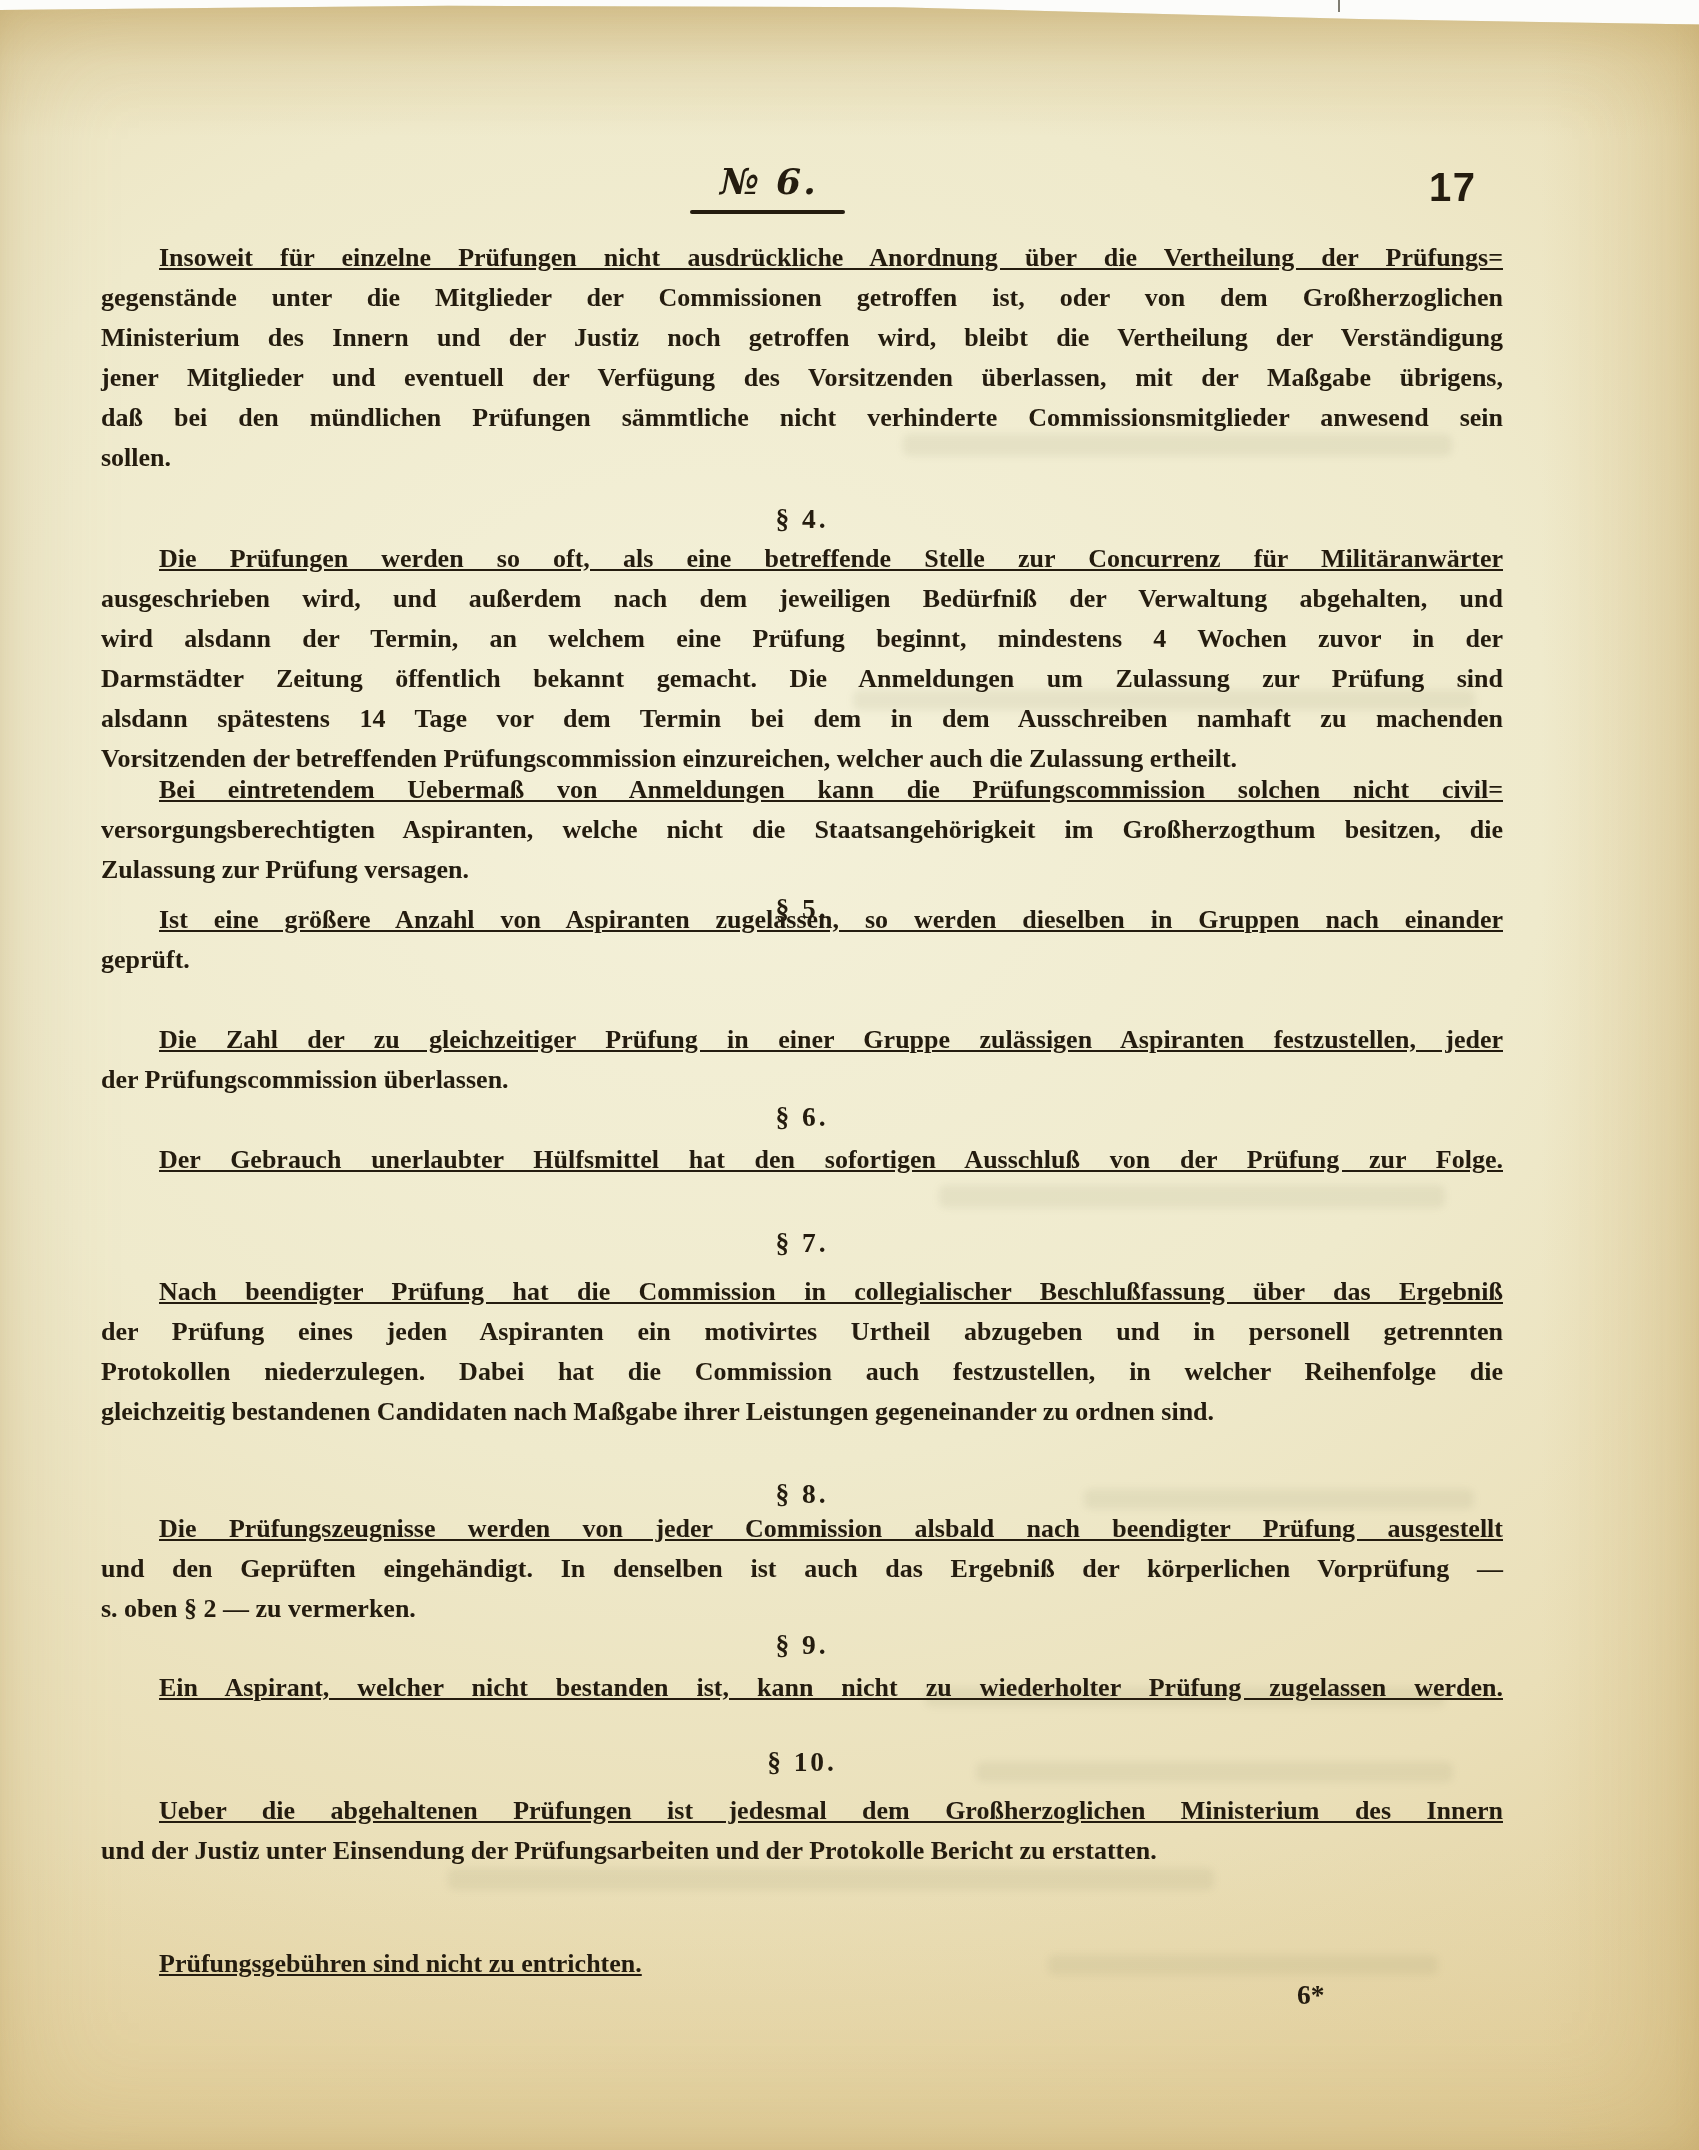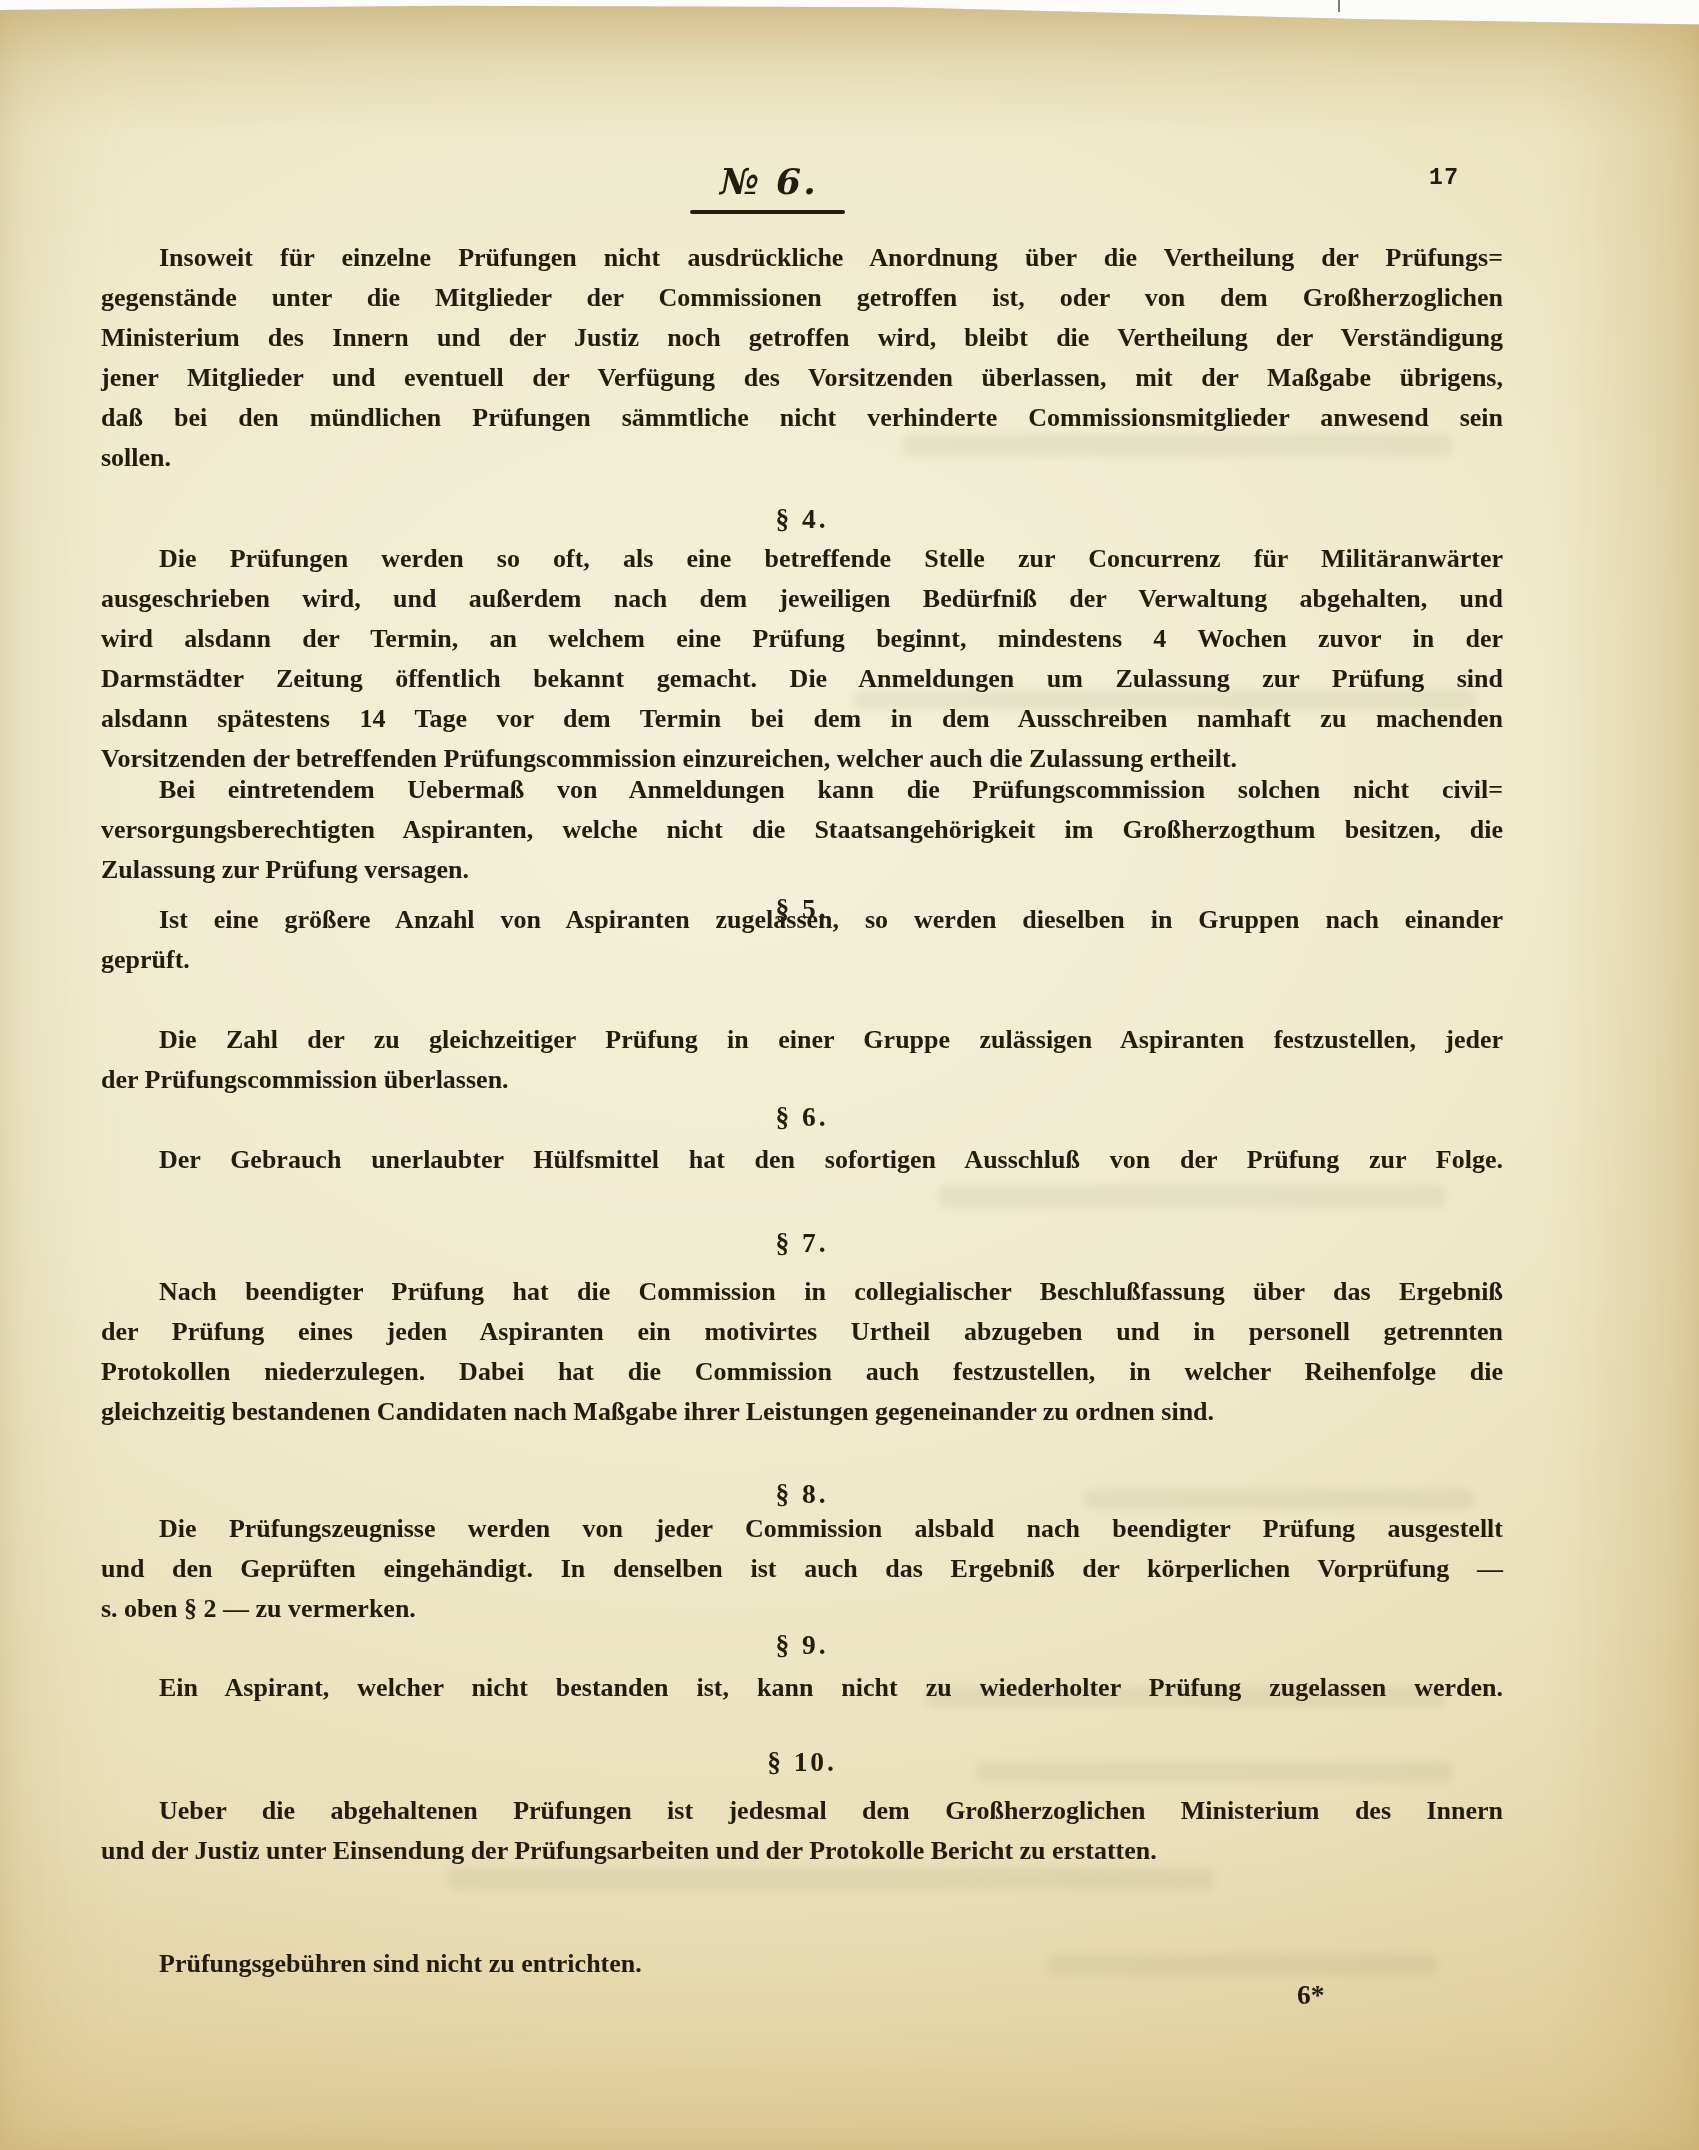--- a/index.html
+++ b/index.html
@@ -32,22 +32,22 @@
     font-size:36px;font-weight:bold;font-style:italic;
     letter-spacing:2.2px;
     color:#241c0f;
   }
   .issue-rule{
     position:absolute;top:210px;left:690px;width:155px;height:4.3px;
     background:#241c0f;border-radius:2.2px;
   }
   .page-number{
     position:absolute;top:165px;left:1429px;
-    font-family:Liberation Mono, monospace;
-    font-size:23px;font-weight:bold;letter-spacing:1.4px;
+    font-family:Liberation Sans, sans-serif;
+    font-size:40px;font-weight:bold;letter-spacing:1.4px;
     color:#241c0f;
   }
   .footer-mark{
     position:absolute;top:1979px;left:1297px;
     font-size:27.5px;font-weight:bold;
     color:#241c0f;
   }
 
   .page-body{
     position:absolute;left:101px;top:0;width:1402px;height:2151px;
@@ -55,21 +55,21 @@
   }
   .block{position:absolute;left:0;width:1402px;}
   .para{font-size:26px;font-weight:bold;line-height:40px;}
   .para .line{
     text-align:justify;
     -moz-text-align-last:justify;
     text-align-last:justify;
     white-space:normal;
     height:40px;overflow:visible;
   }
-  .para .line.first{text-indent:58px;}
+  .para .line.first{text-indent:58px;text-decoration:underline;}
   .para .line:last-child{text-align-last:left;-moz-text-align-last:left;}
   
   [data-block="b8"] .line,[data-block="b14"] .line{
     text-align-last:justify !important;-moz-text-align-last:justify !important;
   }
   .heading{
     font-size:27.5px;font-weight:bold;line-height:40px;
     text-align:center;letter-spacing:2.9px;
   }
   

